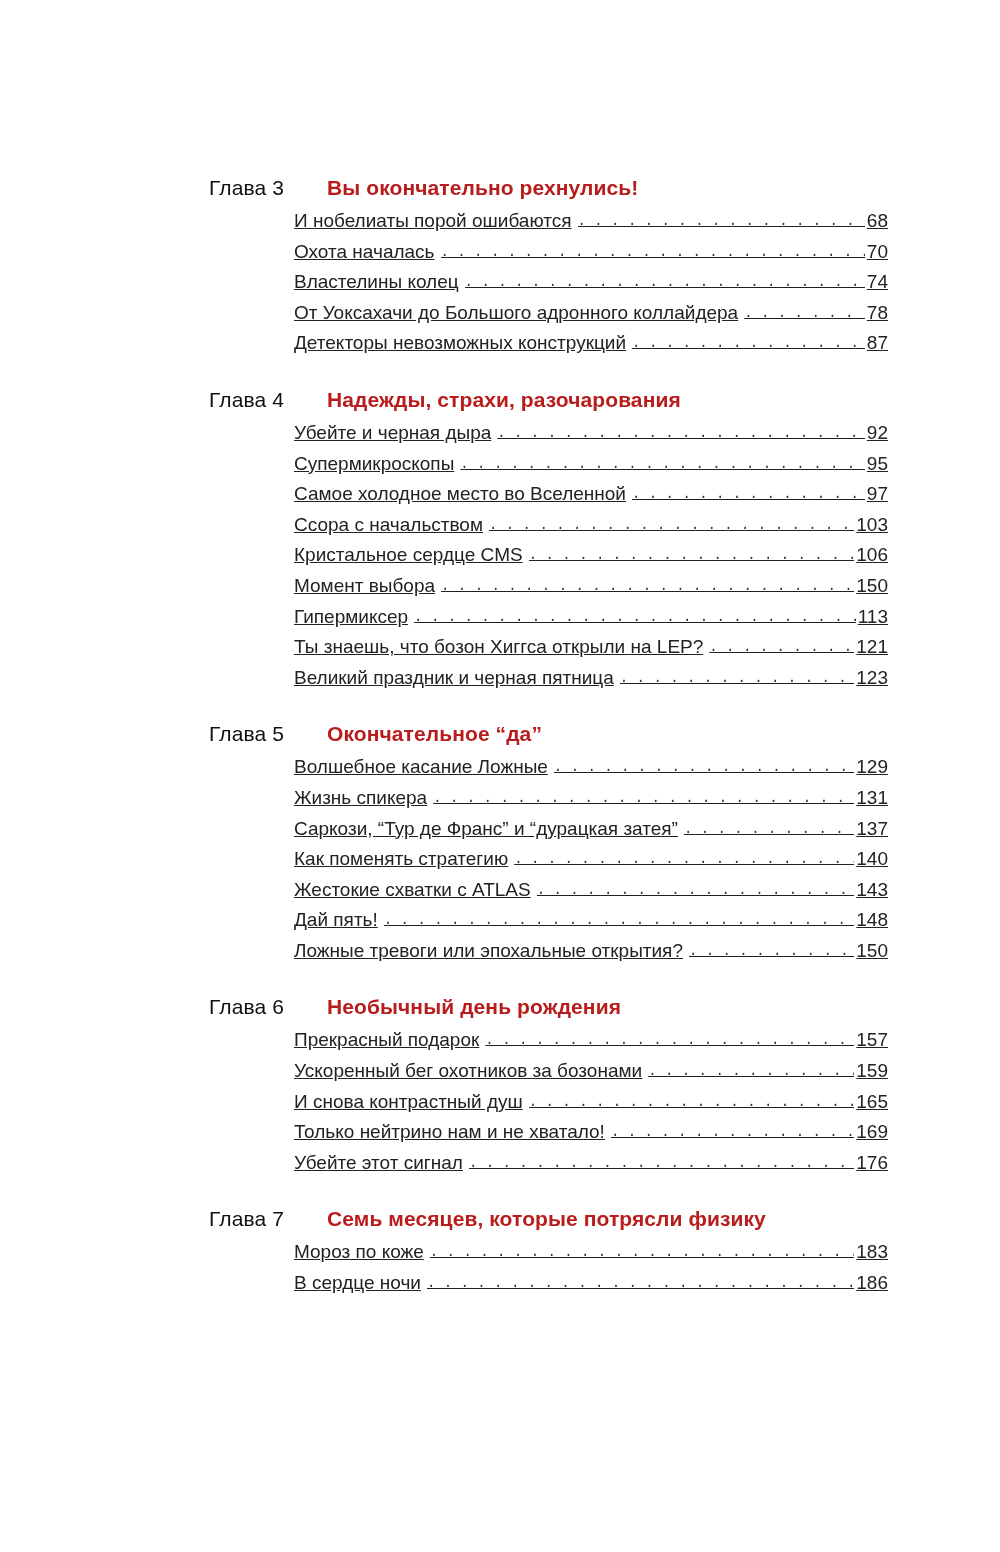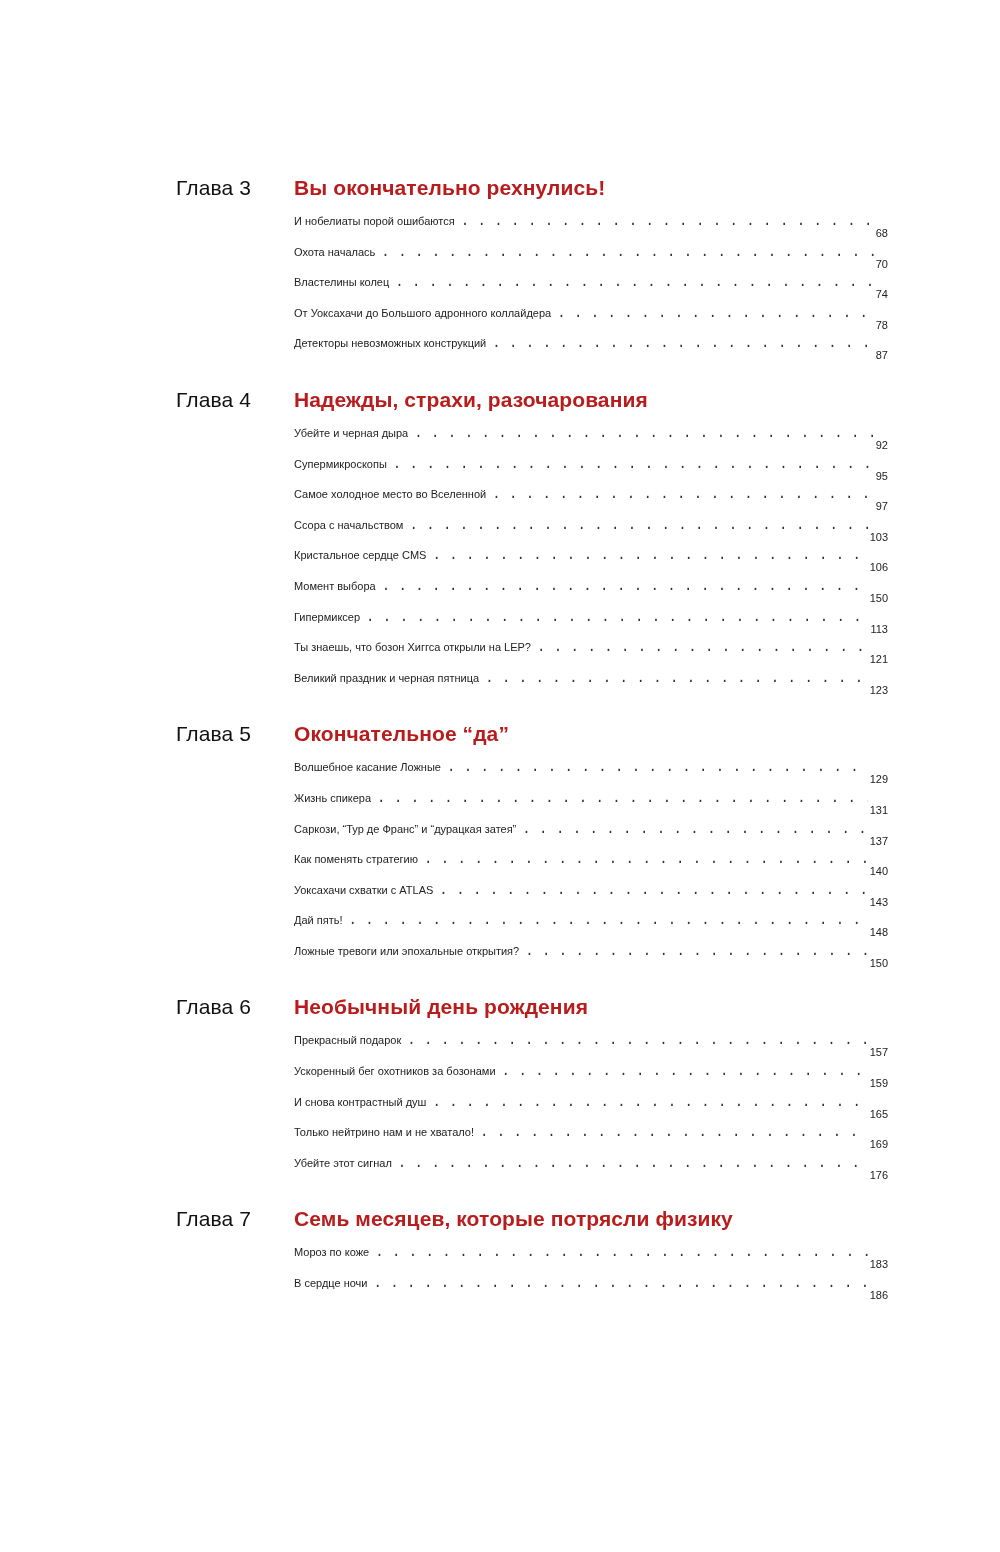--- a/index.html
+++ b/index.html
@@ -22,45 +22,47 @@
       width: 712px;
     }
     .chapter {
       margin-bottom: 23px;
     }
     .chapter-head {
       display: flex;
       align-items: baseline;
       height: 36px;
       line-height: 36px;
+      margin-left: 33px;
     }
     .chapter-label {
       width: 118px;
       font-size: 21px;
       font-weight: normal;
       color: #111;
       letter-spacing: 0.1px;
     }
     .chapter-title {
       font-size: 21px;
       font-weight: bold;
       color: #b91c1c;
       letter-spacing: 0.1px;
       text-align: right;
     }
     .entries {
       margin-left: 118px;
     }
     .entry {
       display: flex;
-      align-items: center;
+      align-items: flex-end;
       height: 30.6px;
       line-height: 30.6px;
-      font-size: 11px;
+      font-size: 19px;
       color: #222;
+      text-decoration: underline;
     }
     .entry-title {
       white-space: nowrap;
       padding-right: 6px;
     }
     .leader {
       flex: 1;
       overflow: hidden;
       white-space: nowrap;
       letter-spacing: 3.4px;
@@ -192,21 +194,21 @@
           <span class="entry-title">Саркози, “Тур де Франс” и “дурацкая затея”</span>
           <span class="leader"></span>
           <span class="entry-page">137</span>
         </div>
         <div class="entry">
           <span class="entry-title">Как поменять стратегию</span>
           <span class="leader"></span>
           <span class="entry-page">140</span>
         </div>
         <div class="entry">
-          <span class="entry-title">Уоксахачи схватки с ATLAS</span>
+          <span class="entry-title">Жестокие схватки с ATLAS</span>
           <span class="leader"></span>
           <span class="entry-page">143</span>
         </div>
         <div class="entry">
           <span class="entry-title">Дай пять!</span>
           <span class="leader"></span>
           <span class="entry-page">148</span>
         </div>
         <div class="entry">
           <span class="entry-title">Ложные тревоги или эпохальные открытия?</span>

